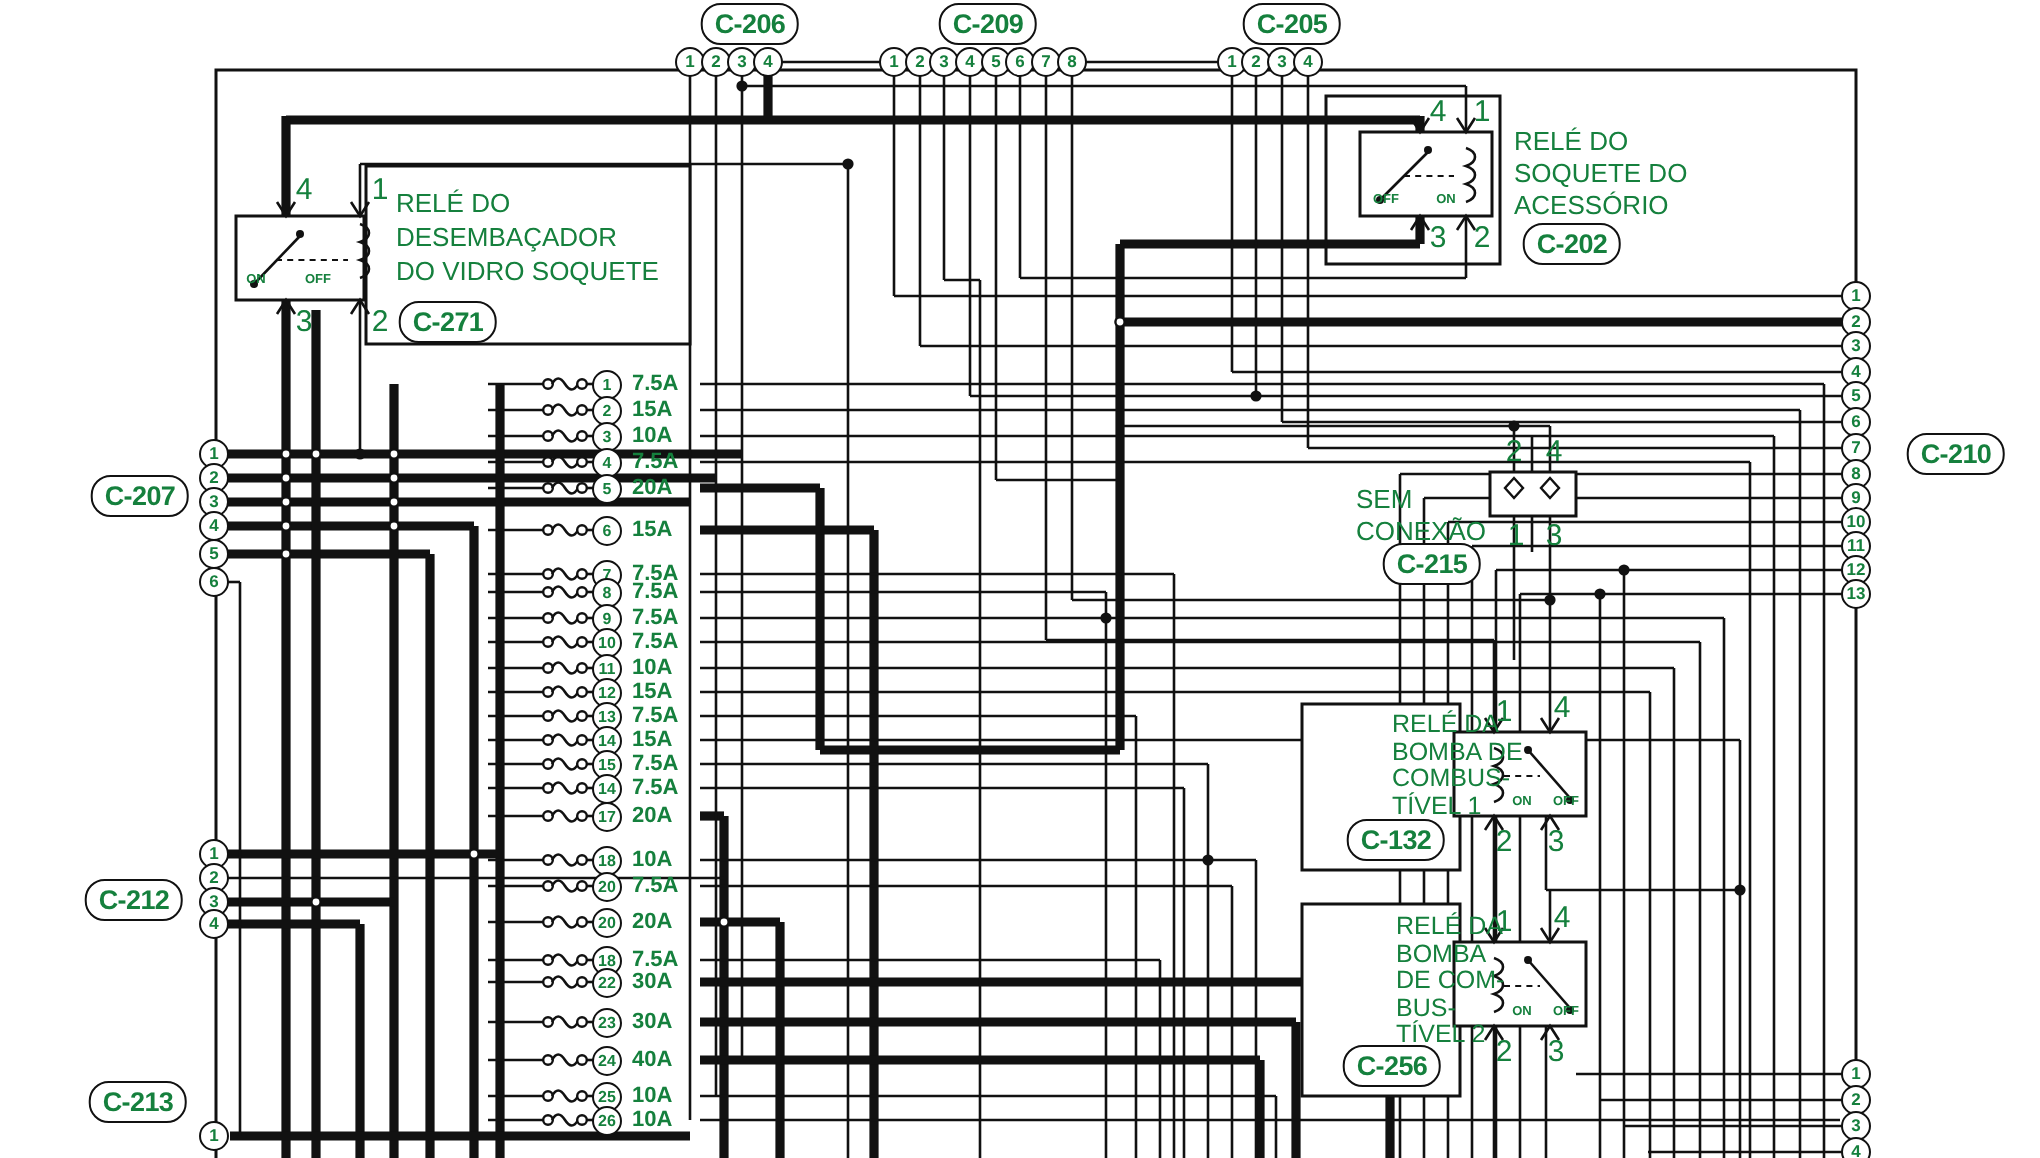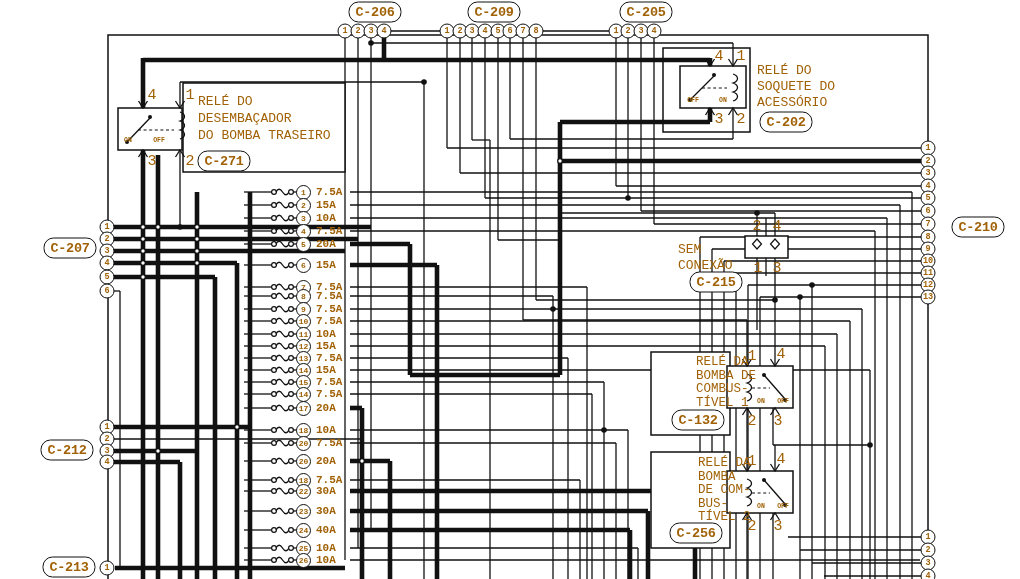--- a/index.html
+++ b/index.html
@@ -1,17 +1,17 @@
 <!DOCTYPE html>
 <html><head>
 <meta charset="utf-8">
 <style>
   html,body{margin:0;padding:0;background:#fff;}
   #stage{position:relative;width:1020px;height:579px;background:#fff;overflow:hidden;
-         font-family:Liberation Mono, monospace;color:#a16207;}
+         font-family:Liberation Sans, sans-serif;color:#15803d;}
   svg{position:absolute;left:0;top:0;}
   .k{stroke:#111;stroke-width:4.6;fill:none;}
   .t{stroke:#111;stroke-width:1.3;fill:none;}
   .bx{fill:#fff;stroke:#111;stroke-width:1.5;}
   .bo{fill:none;stroke:#111;stroke-width:1.5;}
   .dk{fill:#111;stroke:none;}
   .dw{fill:#fff;stroke:#111;stroke-width:1.2;}
   .sym{stroke:#111;stroke-width:1.3;fill:none;}
   .dsh{stroke:#111;stroke-width:1;stroke-dasharray:3 2.6;fill:none;}
   .pin{position:absolute;width:13px;height:13px;border:1.4px solid #111;border-radius:50%;
@@ -303,21 +303,21 @@
       <use href="#fs" x="274" y="530"></use>
   <use href="#fs" x="274" y="548"></use>
       <use href="#fs" x="274" y="560"></use>
 </svg>
 
 <div class="pill" style="left:375px;top:12px">C-206</div>
 <div class="pill" style="left:494px;top:12px">C-209</div>
 <div class="pill" style="left:646px;top:12px">C-205</div>
 <div class="pill" style="left:70px;top:248px">C-207</div>
 <div class="pill" style="left:67px;top:450px">C-212</div>
-<div class="pill" style="left:69px;top:567px">C-213</div>
+<div class="pill" style="left:69px;top:551px">C-213</div>
 <div class="pill" style="left:978px;top:227px">C-210</div>
 
 <span class="pin" style="left:345px;top:31px">1</span>
 <span class="pin" style="left:358px;top:31px">2</span>
 <span class="pin" style="left:371px;top:31px">3</span>
 <span class="pin" style="left:384px;top:31px">4</span>
 <span class="pin" style="left:447px;top:31px">1</span>
 <span class="pin" style="left:460px;top:31px">2</span>
 <span class="pin" style="left:472px;top:31px">3</span>
 <span class="pin" style="left:485px;top:31px">4</span>
@@ -384,21 +384,21 @@
 <div class="fuse" style="top:473px"><span class="fn">18</span><span class="fr">7.5A</span></div>
 <div class="fuse" style="top:484px"><span class="fn">22</span><span class="fr">30A</span></div>
 <div class="fuse" style="top:504px"><span class="fn">23</span><span class="fr">30A</span></div>
 <div class="fuse" style="top:523px"><span class="fn">24</span><span class="fr">40A</span></div>
 <div class="fuse" style="top:541px"><span class="fn">25</span><span class="fr">10A</span></div>
 <div class="fuse" style="top:553px"><span class="fn">26</span><span class="fr">10A</span></div>
 
 <div class="rname" style="left:198px;top:93px">
   <div>RELÉ DO</div>
   <div>DESEMBAÇADOR</div>
-  <div>DO BOMBA TRASEIRO</div>
+  <div>DO VIDRO SOQUETE</div>
 </div>
 <div class="pill" style="left:224px;top:161px">C-271</div>
 <span class="pnum" style="left:152px;top:95px">4</span>
 <span class="pnum" style="left:190px;top:95px">1</span>
 <span class="pnum" style="left:152px;top:161px">3</span>
 <span class="pnum" style="left:190px;top:161px">2</span>
 <span class="sw" style="left:128px;top:140px">ON</span>
 <span class="sw" style="left:159px;top:140px">OFF</span>
 
 <div class="rname" style="left:757px;top:63px;line-height:16px">

